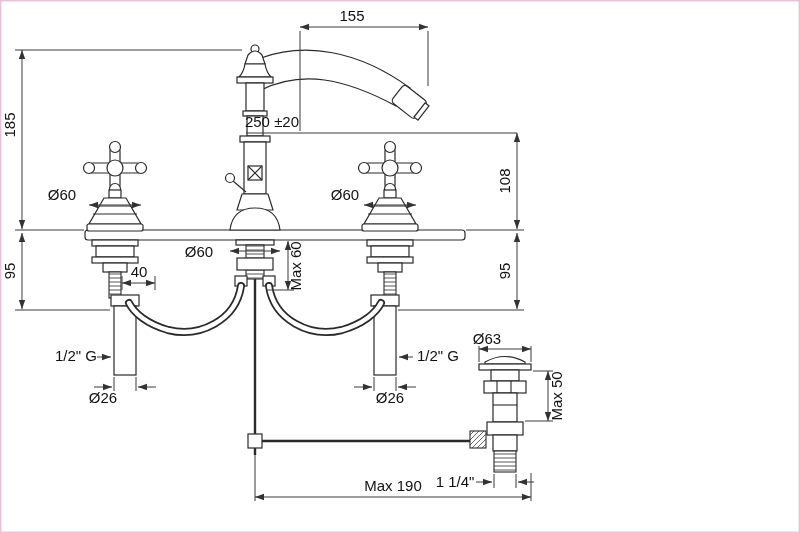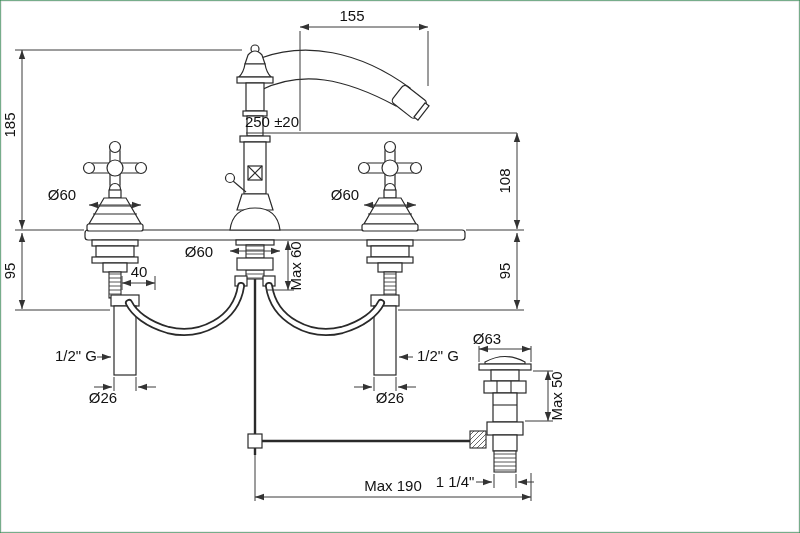--- a/index.html
+++ b/index.html
@@ -1,16 +1,16 @@
 <!DOCTYPE html>
 <html><head>
 <meta charset="utf-8">
 <style>
   html,body{margin:0;padding:0;background:#fff;}
-  .stage{position:relative;width:800px;height:533px;background:#15803d;overflow:hidden;
+  .stage{position:relative;width:800px;height:533px;background:#f9a8d4;overflow:hidden;
          font-family:"Liberation Sans", sans-serif;}
   svg{display:block;}
   svg text{font-family:"Liberation Sans", sans-serif;font-size:15px;fill:#111;}
   .part{fill:#ffffff;stroke:#2a2a2a;stroke-width:1.2;}
   .partline{stroke:#2a2a2a;stroke-width:1.1;fill:none;}
   .dim{stroke:#3a3a3a;stroke-width:1;fill:none;}
   .hose-out{stroke:#2a2a2a;stroke-width:8;fill:none;stroke-linecap:round;}
   .hose-in{stroke:#ffffff;stroke-width:4.5;fill:none;stroke-linecap:round;}
   .rod{stroke:#2a2a2a;stroke-width:2.4;fill:none;}
 </style>

